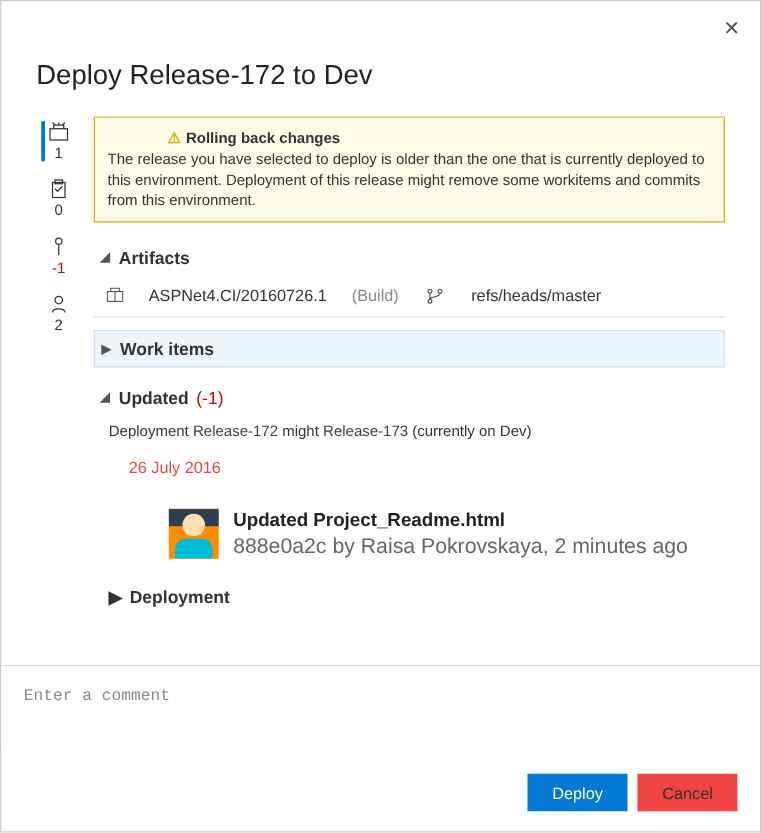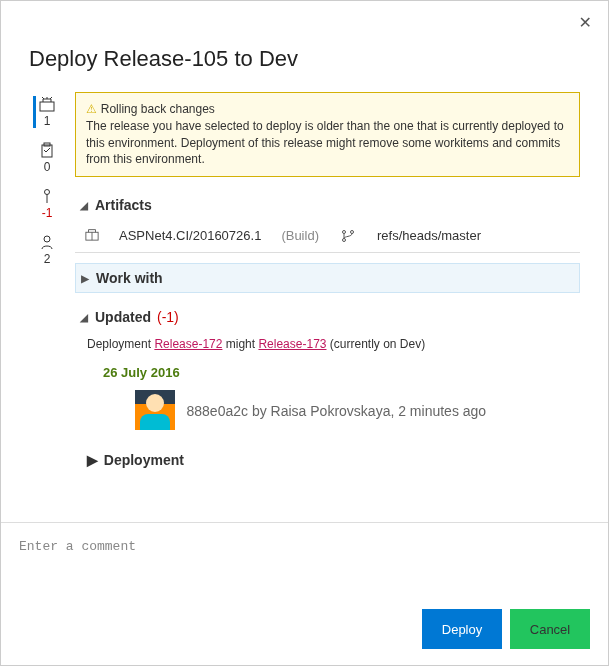--- a/index.html
+++ b/index.html
@@ -64,21 +64,21 @@
     overflow-y: auto;
   }
   .warning-box {
     background: #fffbe6;
     border: 1px solid #d4b106;
     padding: 8px 10px;
     margin-bottom: 14px;
     font-size: 12px;
     line-height: 1.4;
   }
-  .warning-box .wtitle { font-weight: 400; }
+  .warning-box .wtitle { font-weight: 700; margin-left: 48px; }
   .warn-icon { color: #d4b106; margin-right: 4px; }
   .section {
     margin-bottom: 10px;
   }
   .section-header {
     display: flex;
     align-items: center;
     gap: 6px;
     padding: 6px 4px;
     font-size: 14px;
@@ -104,27 +104,27 @@
     border-bottom: 1px solid #ddd;
     font-size: 13px;
   }
   .artifact-row .muted { color: #888; }
   .branch-icon { display:inline-flex; margin: 0 2px; }
   .compare-line {
     font-size: 12px;
     padding: 6px 4px 14px 12px;
     color: #333;
   }
-  .compare-line .lnk { color: #be185d; text-decoration: underline; }
+  .compare-line .lnk { color: #404040; }
   .commit-date {
     font-size: 13px;
-    font-weight: 700;
+    font-weight: 400;
     padding-left: 28px;
-    margin-bottom: 10px;
-    color: #4d7c0f;
+    margin-bottom: 26px;
+    color: #ef4444;
   }
   .commit-row {
     display: flex;
     align-items: center;
     gap: 12px;
     padding-left: 44px;
     margin-bottom: 16px;
   }
   .avatar {
     width: 40px;
@@ -148,21 +148,21 @@
     top: 0; left: 0;
   }
   .avatar .body {
     width: 30px; height: 16px;
     background: #00bcd4;
     position: absolute;
     bottom: 0; left: 5px;
     border-radius: 8px 8px 0 0;
   }
   .commit-info .title { font-size: 15px; font-weight: 600; color: #222; }
-  .commit-info .meta { font-size: 14px; color: #666; margin-top: 2px; }
+  .commit-info .meta { font-size: 17px; color: #666; margin-top: 2px; }
   .approvers-header {
     display: flex;
     align-items: center;
     gap: 6px;
     padding: 6px 4px;
     font-size: 14px;
     font-weight: 600;
     cursor: pointer;
     margin-left: 8px;
   }
@@ -184,40 +184,40 @@
   .comment-input::placeholder { color: #888; }
   .buttons {
     display: flex;
     justify-content: flex-end;
     gap: 8px;
     padding: 16px 18px;
     border-top: 1px solid transparent;
   }
   .btn {
     min-width: 80px;
-    height: 40px;
+    height: 30px;
     font-size: 13px;
     border: none;
     cursor: pointer;
     display: flex;
     align-items: center;
     justify-content: center;
   }
   .btn-primary { background: #0078d4; color: #fff; }
-  .btn-secondary { background: #22c55e; color: #333; }
+  .btn-secondary { background: #ef4444; color: #333; }
   .dot-bullet { color: #999; font-size: 10px; margin-right: -30px; margin-left: 30px;}
 </style>
 </head>
 <body>
 
 <div class="titlebar">
   <div class="close-x">✕</div>
 </div>
 
-<div class="header">Deploy Release-105 to Dev</div>
+<div class="header">Deploy Release-172 to Dev</div>
 
 <div class="content-row">
   <div class="sidebar">
 
     <div class="side-item sel">
       <span class="icn">
         <svg width="16" height="16" viewBox="0 0 16 16">
             <rect x="1" y="6" width="14" height="9" fill="none" stroke="#333" stroke-width="1"></rect>
             <path d="M4 6 V3 H12 V6" fill="none" stroke="#333" stroke-width="1"></path>
             <path d="M3 1 L5 3 M8 1 L8 3 M13 1 L11 3" stroke="#333" stroke-width="1"></path>
@@ -291,21 +291,21 @@
               <path d="M3 4.5 V9.5 M11 4.5 C11 8 3 7 3 9.5" fill="none" stroke="#555"></path>
             </svg>
         </span>
         <span>refs/heads/master</span>
       </div>
     </div>
 
     <div class="section">
       <div class="section-header collapsed-bg">
         <span class="disclosure">▶</span>
-        <span>Work with</span>
+        <span>Work items</span>
       </div>
     </div>
 
     <div class="section">
       <div class="section-header">
         <span class="disclosure">◢</span>
         <span>Updated</span>
         <span class="red-count">(-1)</span>
       </div>
       <div class="compare-line">
@@ -313,20 +313,21 @@
       </div>
       <div class="commit-date">26 July 2016</div>
       <div class="commit-row">
         <span class="dot-bullet">•</span>
         <div class="avatar">
           <div class="hair"></div>
             <div class="head"></div>
             <div class="body"></div>
         </div>
         <div class="commit-info">
+          <div class="title">Updated Project_Readme.html</div>
           <div class="meta">888e0a2c by Raisa Pokrovskaya, 2 minutes ago</div>
         </div>
       </div>
     </div>
 
     <div class="approvers-header">
       <span class="disclosure">▶</span>
       <span>Deployment</span>
     </div>
 

